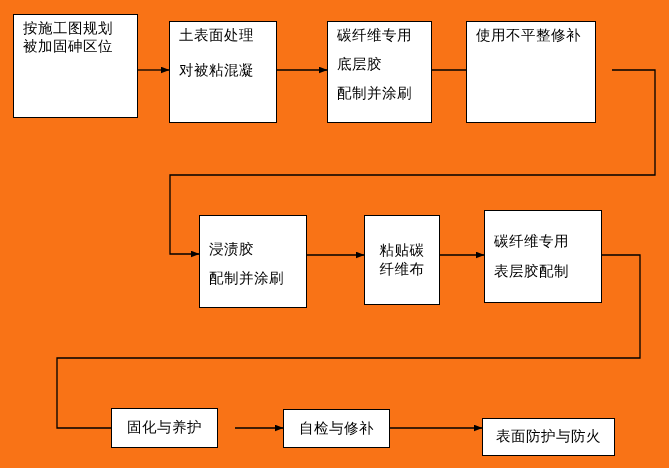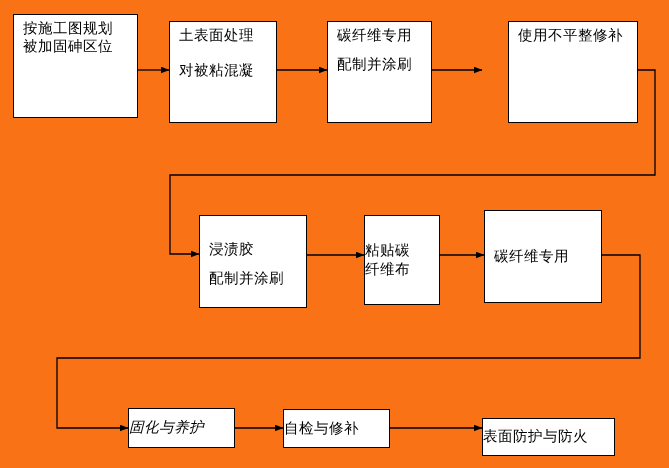--- a/index.html
+++ b/index.html
@@ -46,21 +46,21 @@
     line-height: 1.05;
     white-space: nowrap;
     letter-spacing: 0.5px;
   }
   
   .va-top .node-text { margin-top: 6px; }
   .va-mid  { justify-content: center; }
   .va-low  .node-text { margin-top: 26px; justify-content: space-between; }
   
   .ha-left .node-line { text-align: left; padding-left: 9px; }
-  .ha-center .node-line { }
+  .ha-center .node-line { text-align: center; }
   
   .gap-tight .node-line + .node-line { margin-top: 3px; }
   .gap-mid   .node-line + .node-line { margin-top: 14px; }
   .gap-wide  .node-line + .node-line { margin-top: 20px; }
 </style>
 </head>
 <body>
 
 <div id="flow-root">
   <svg class="flow-canvas" id="flow-svg" viewBox="0 0 669 468" xmlns="http://www.w3.org/2000/svg">
@@ -90,46 +90,48 @@
       </div>
       <div class="node-box va-top ha-left gap-wide" style="left: 169px; top: 21px; width: 108px; height: 102px; border-color: rgb(0, 0, 0);">
         <div class="node-text">
           <div class="node-line" style="color: rgb(0, 0, 0);">土表面处理</div>
           <div class="node-line" style="color: rgb(0, 0, 0);">对被粘混凝</div>
         </div>
       </div>
       <div class="node-box va-top ha-left gap-mid" style="left: 327px; top: 21px; width: 105px; height: 102px; border-color: rgb(0, 0, 0);">
         <div class="node-text">
           <div class="node-line" style="color: rgb(0, 0, 0);">碳纤维专用</div>
+          <div class="node-line" style="color: rgb(0, 0, 0);">底层胶</div>
           <div class="node-line" style="color: rgb(0, 0, 0);">配制并涂刷</div>
         </div>
       </div>
-      <div class="node-box va-top ha-left gap-tight" style="left: 508px; top: 21px; width: 130px; height: 102px; border-color: rgb(0, 0, 0);">
+      <div class="node-box va-top ha-left gap-tight" style="left: 466px; top: 21px; width: 130px; height: 102px; border-color: rgb(0, 0, 0);">
         <div class="node-text">
           <div class="node-line" style="color: rgb(0, 0, 0);">使用不平整修补</div>
         </div>
       </div>
       <div class="node-box va-low ha-left gap-mid" style="left: 199px; top: 215px; width: 108px; height: 93px; border-color: rgb(0, 0, 0);">
         <div class="node-text">
           <div class="node-line" style="color: rgb(0, 0, 0);">浸渍胶</div>
           <div class="node-line" style="color: rgb(0, 0, 0);">配制并涂刷</div>
         </div>
       </div>
       <div class="node-box va-mid ha-center gap-tight" style="left: 364px; top: 215px; width: 76px; height: 90px; border-color: rgb(0, 0, 0);">
         <div class="node-text">
           <div class="node-line" style="color: rgb(0, 0, 0);">粘贴碳</div>
           <div class="node-line" style="color: rgb(0, 0, 0);">纤维布</div>
         </div>
       </div>
       <div class="node-box va-mid ha-left gap-mid" style="left: 484px; top: 210px; width: 118px; height: 93px; border-color: rgb(0, 0, 0);">
         <div class="node-text">
           <div class="node-line" style="color: rgb(0, 0, 0);">碳纤维专用</div>
+          <div class="node-line" style="color: rgb(0, 0, 0);">表层胶配制</div>
         </div>
       </div>
-      <div class="node-box va-mid ha-center gap-tight" style="left: 128px; top: 408px; width: 107px; height: 40px; border-color: rgb(0, 0, 0); font-style: italic;">
+      <div class="node-box va-mid ha-center gap-tight" style="left: 111px; top: 408px; width: 107px; height: 40px; border-color: rgb(0, 0, 0);">
         <div class="node-text">
           <div class="node-line" style="color: rgb(0, 0, 0);">固化与养护</div>
         </div>
       </div>
       <div class="node-box va-mid ha-center gap-tight" style="left: 283px; top: 409px; width: 107px; height: 39px; border-color: rgb(0, 0, 0);">
         <div class="node-text">
           <div class="node-line" style="color: rgb(0, 0, 0);">自检与修补</div>
         </div>
       </div>
       <div class="node-box va-mid ha-center gap-tight" style="left: 482px; top: 410px; width: 133px; height: 38px; border-color: rgb(0, 0, 0); margin-top: 8px;">

